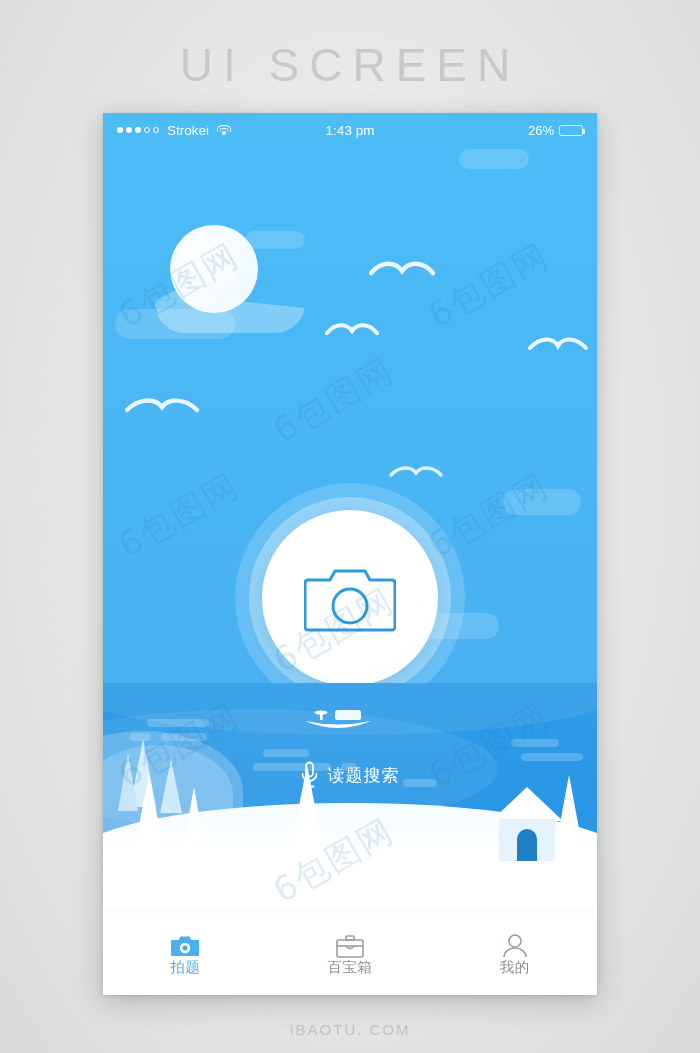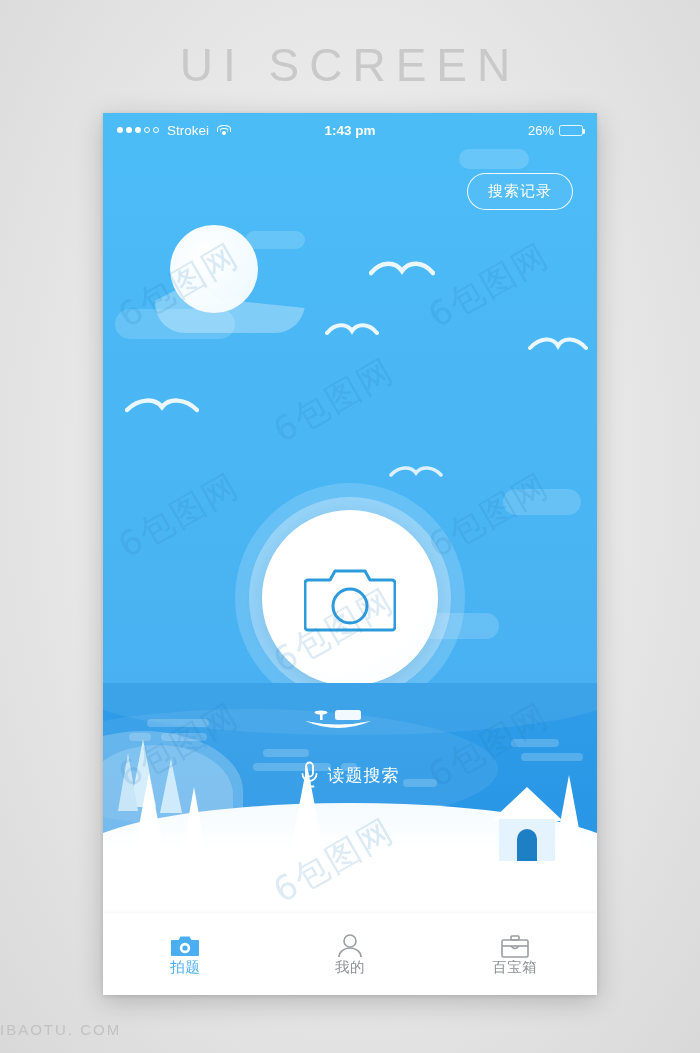--- a/index.html
+++ b/index.html
@@ -11,21 +11,21 @@
     background:radial-gradient(ellipse at 50% 45%, #f2f2f2 0%, #eaeaea 45%, #d9d9d9 100%);
     position:relative;
   }
 
   
   .page-title{
     position:absolute; top:38px; left:0; width:700px; text-align:center;
     font-size:46px; letter-spacing:10px; color:#c9c9c9; font-weight:400;
   }
   .page-footer{
-    position:absolute; top:1021px; left:0; width:700px; 
+    position:absolute; top:1021px; left:0; width:700px; text-align:center;
     font-size:15px; letter-spacing:2px; color:#c2c2c2;
   }
 
   
   .phone{
     position:absolute; left:103px; top:113px; width:494px; height:882px;
     overflow:hidden; background:#4ab8f5;
     box-shadow:0 6px 26px rgba(0,0,0,.20), 0 1px 4px rgba(0,0,0,.12);
   }
   .sky{
@@ -42,21 +42,21 @@
   .sb-left{display:flex; align-items:center; gap:5px;}
   .dots{display:flex; gap:3px; align-items:center;}
   .dot{width:6px;height:6px;border-radius:50%;background:#fff;}
   .dot.hollow{background:transparent;border:1px solid #fff;}
   .carrier{font-size:13.5px; margin-left:3px;}
   .wifi{width:14px;height:11px;position:relative;margin-left:3px;}
   .wifi i{position:absolute;left:50%;transform:translateX(-50%);border:1.4px solid #fff;border-bottom:none;border-radius:50% 50% 0 0;}
   .wifi i:nth-child(1){width:14px;height:7px;top:0;}
   .wifi i:nth-child(2){width:9px;height:4.5px;top:3px;}
   .wifi i:nth-child(3){width:4px;height:4px;top:6.5px;border-radius:50%;background:#fff;border:none;}
-  .sb-center{position:absolute;left:0;width:100%;text-align:center;font-size:13.5px;font-weight:bold;}
+  .sb-center{position:absolute;left:0;width:100%;text-align:center;font-size:13.5px;}
   .sb-right{margin-left:auto;display:flex;align-items:center;gap:5px;font-size:13px;z-index:2;}
   .battery{width:24px;height:11px;border:1px solid rgba(255,255,255,.85);border-radius:2.5px;position:relative;padding:1px;}
   .battery .lvl{height:100%;background:#fff;border-radius:1px;}
   .battery:after{content:"";position:absolute;right:-3px;top:3px;width:2px;height:5px;background:rgba(255,255,255,.85);border-radius:0 1px 1px 0;}
 
   
   .cloud{position:absolute;background:rgba(255,255,255,.16);border-radius:40px;}
   .cloud:before,.cloud:after{content:"";position:absolute;background:inherit;border-radius:50%;}
   .sun{
     position:absolute; width:88px;height:88px;border-radius:50%;
@@ -194,21 +194,20 @@
           <i></i>
         </span>
     </div>
     <div class="sb-center">1:43 pm</div>
     <div class="sb-right">
       <span>26%</span>
       <span class="battery"><span class="lvl" style="width:80%"></span></span>
     </div>
   </div>
 
-  <div class="search-pill">搜索记录</div>
 
   <div class="cam-wrap">
     <div class="ring-out"></div>
     <div class="ring-mid"></div>
     <div class="cam-btn">
       <svg width="92" height="72" viewBox="0 0 92 72">
         <path d="M4 18 h22 l5-9 h30 l5 9 h22 a3 3 0 0 1 3 3 v44 a3 3 0 0 1 -3 3 h-84 a3 3 0 0 1 -3 -3 v-44 a3 3 0 0 1 3 -3 z" fill="none" stroke="#2d9bdb" stroke-width="3" stroke-linejoin="round"></path>
         <circle cx="46" cy="44" r="17" fill="none" stroke="#2d9bdb" stroke-width="3"></circle>
       </svg>
     </div>
@@ -308,38 +307,38 @@
           <circle cx="14" cy="14" r="2.6" fill="#4aaef0"></circle>
         </svg>
       </span>
       <span class="tlabel">拍题</span>
     </div>
 
 
 
     <div class="tab">
       <span class="ticon">
-        <svg width="26" height="24" viewBox="0 0 26 24">
-          <circle cx="13" cy="7" r="6" fill="none" stroke="#9a9da2" stroke-width="1.6"></circle>
-          <path d="M2 23 a11 9 0 0 1 22 0" fill="none" stroke="#9a9da2" stroke-width="1.6"></path>
-        </svg>
-      </span>
-      <span class="tlabel">我的</span>
-    </div>
-
-    <div class="tab">
-      <span class="ticon">
         <svg width="28" height="23" viewBox="0 0 28 23">
           <rect x="10" y="1" width="8" height="4" rx="1" fill="none" stroke="#9a9da2" stroke-width="1.6"></rect>
           <rect x="1" y="5" width="26" height="17" rx="1.5" fill="none" stroke="#9a9da2" stroke-width="1.6"></rect>
           <line x1="1" y1="11" x2="27" y2="11" stroke="#9a9da2" stroke-width="1.6"></line>
           <path d="M10 11 q4 5 8 0" fill="none" stroke="#9a9da2" stroke-width="1.6"></path>
         </svg>
       </span>
       <span class="tlabel">百宝箱</span>
+    </div>
+
+    <div class="tab">
+      <span class="ticon">
+        <svg width="26" height="24" viewBox="0 0 26 24">
+          <circle cx="13" cy="7" r="6" fill="none" stroke="#9a9da2" stroke-width="1.6"></circle>
+          <path d="M2 23 a11 9 0 0 1 22 0" fill="none" stroke="#9a9da2" stroke-width="1.6"></path>
+        </svg>
+      </span>
+      <span class="tlabel">我的</span>
     </div>
   </div>
 
   <div class="wm">
     <div class="wm-cell" style="left:10px;top:150px;">6包图网</div>
     <div class="wm-cell" style="left:320px;top:150px;">6包图网</div>
     <div class="wm-cell" style="left:10px;top:380px;">6包图网</div>
     <div class="wm-cell" style="left:320px;top:380px;">6包图网</div>
     <div class="wm-cell" style="left:10px;top:610px;">6包图网</div>
     <div class="wm-cell" style="left:320px;top:610px;">6包图网</div>

